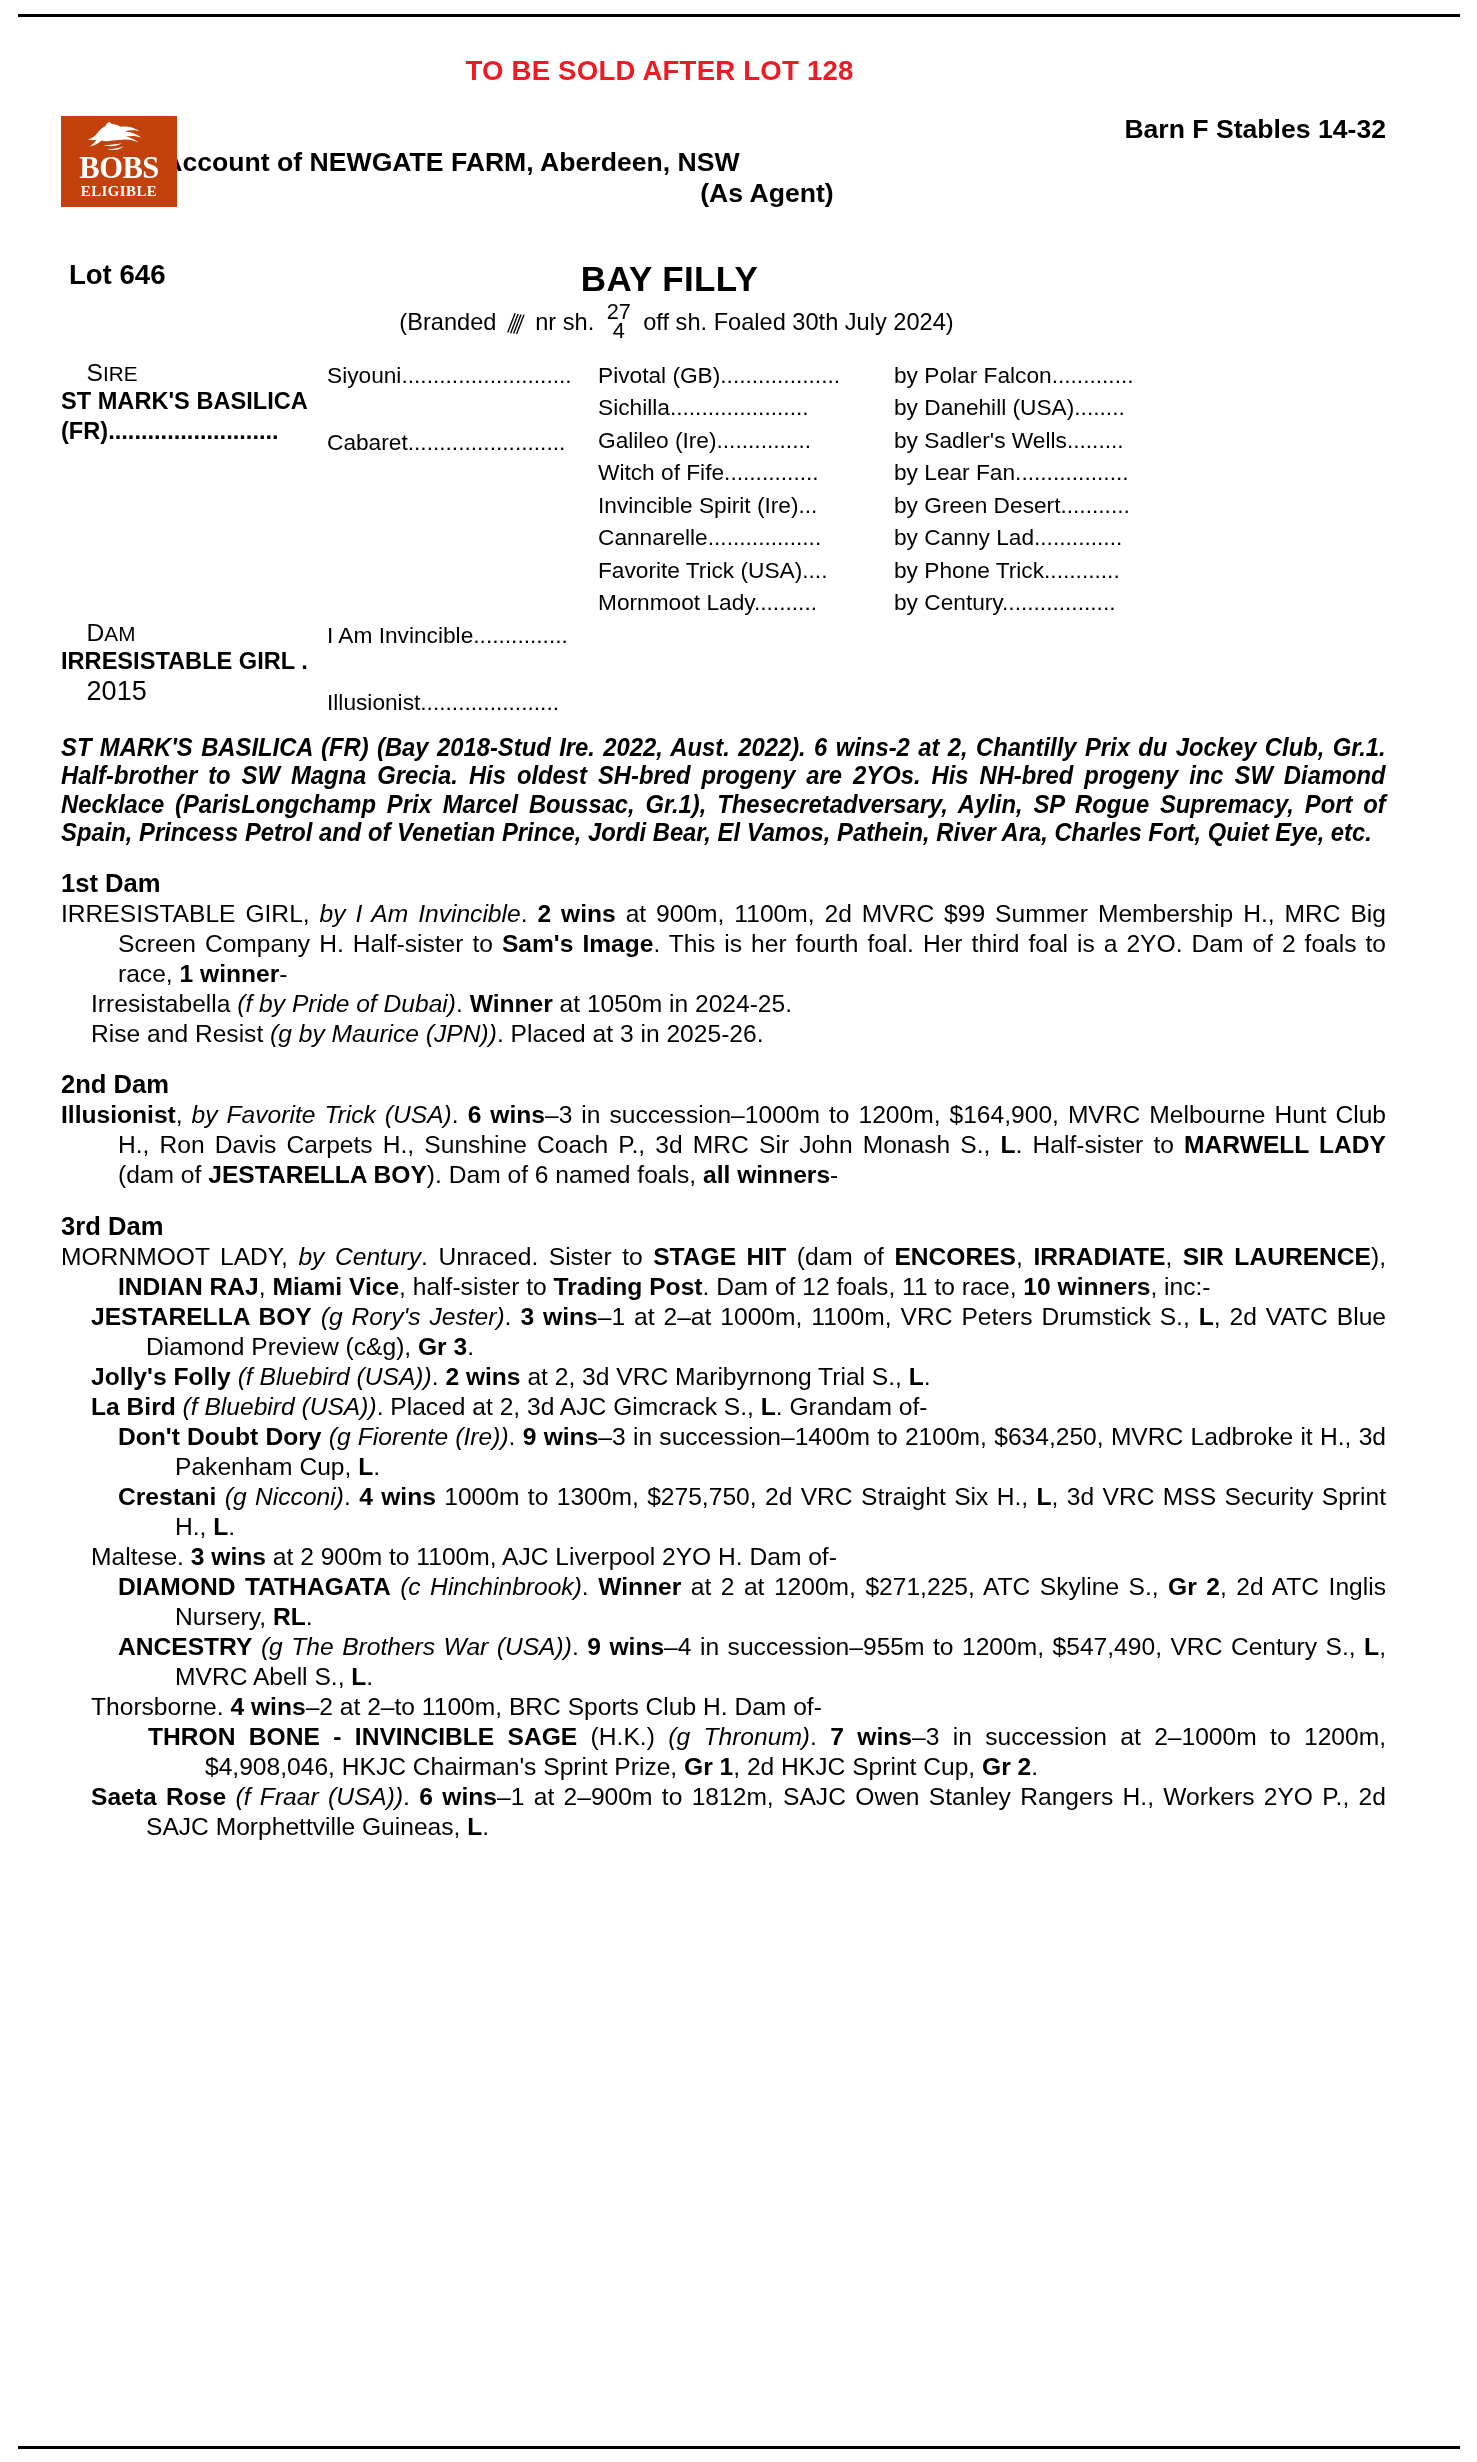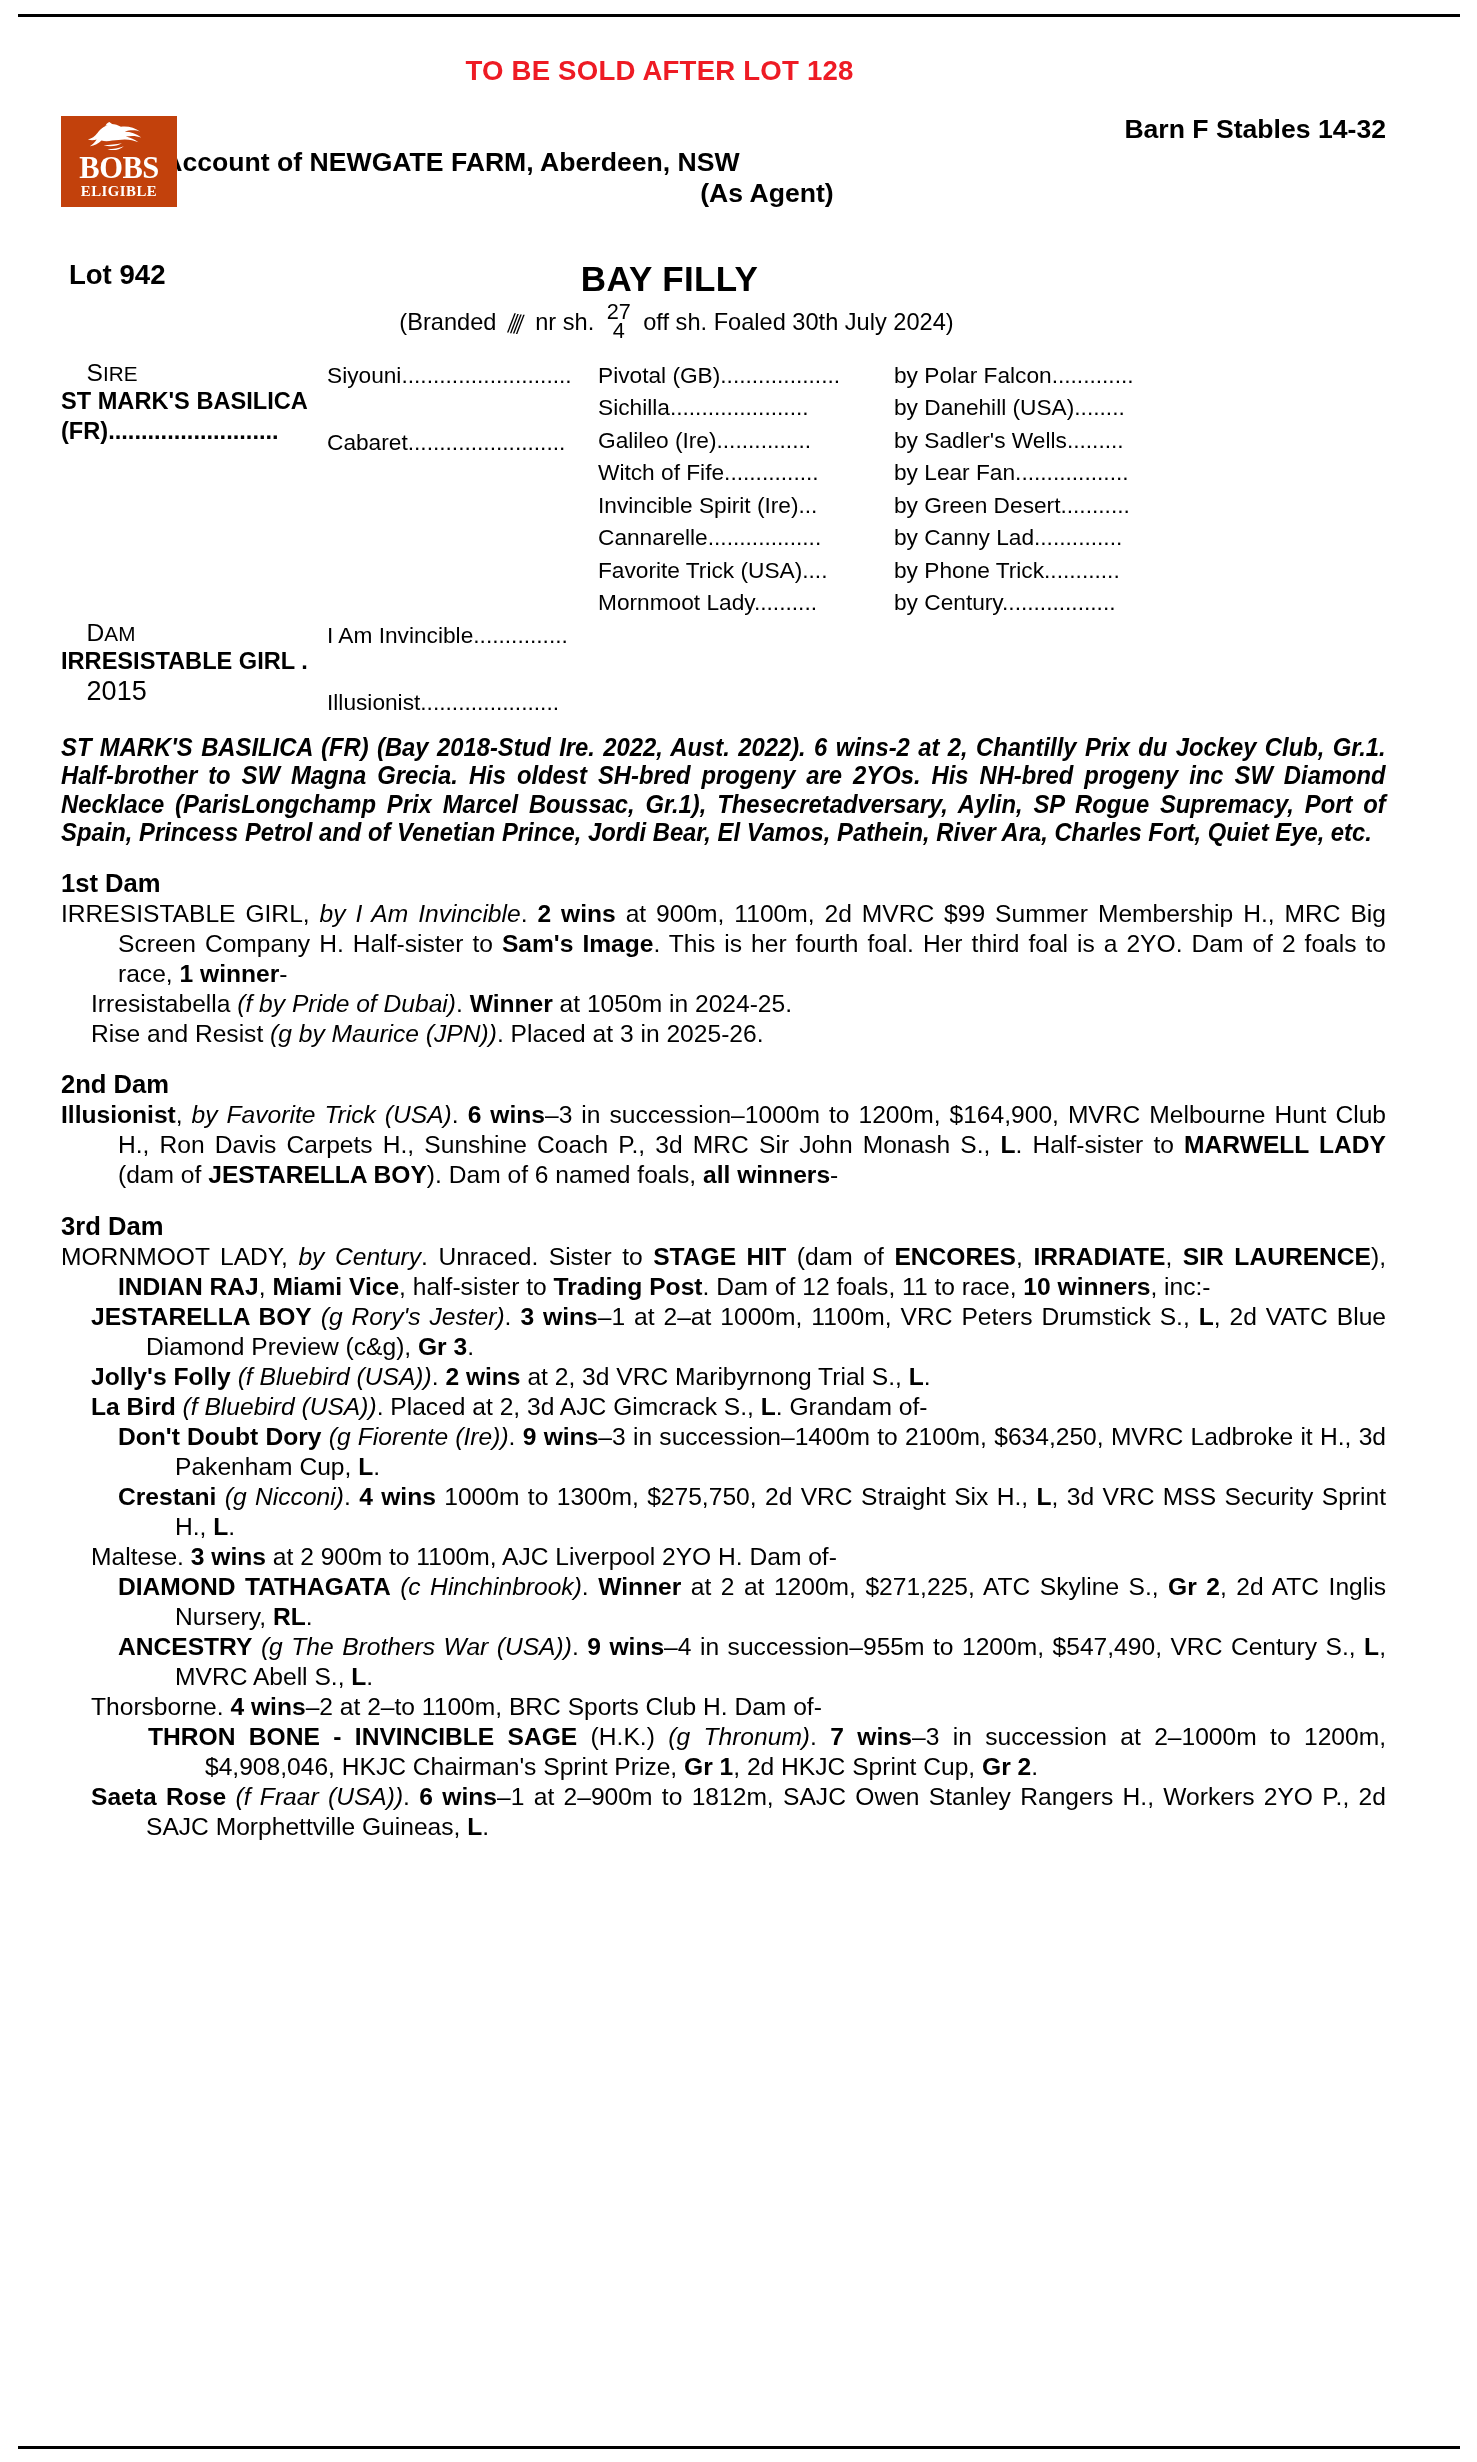--- a/index.html
+++ b/index.html
@@ -290,21 +290,21 @@
         <div class="bobs-word">BOBS</div>
         <div class="bobs-sub">ELIGIBLE</div>
       </div>
 
       <div class="barn-line">Barn F Stables 14-32</div>
       <div class="account-line">On Account of NEWGATE FARM, Aberdeen, NSW</div>
       <div class="agent-line">(As Agent)</div>
     </div>
 
     <div class="lot-row">
-      <span class="lot-no">Lot 942</span>
+      <span class="lot-no">Lot 646</span>
       <div class="sex-title">BAY FILLY</div>
     </div>
 
     <div class="branded-line">
       <span>(Branded</span>
       <svg class="brand-mark" viewBox="0 0 20 22">
         <g fill="#000000">
           <path d="M4.0 20.5 L11.5 1.0 L13.0 1.0 L5.5 20.5 Z"></path>
           <path d="M7.0 20.9 L14.5 1.4 L16.0 1.4 L8.5 20.9 Z"></path>
           <path d="M10.0 21.2 L17.5 1.7 L19.0 1.7 L11.5 21.2 Z"></path>

